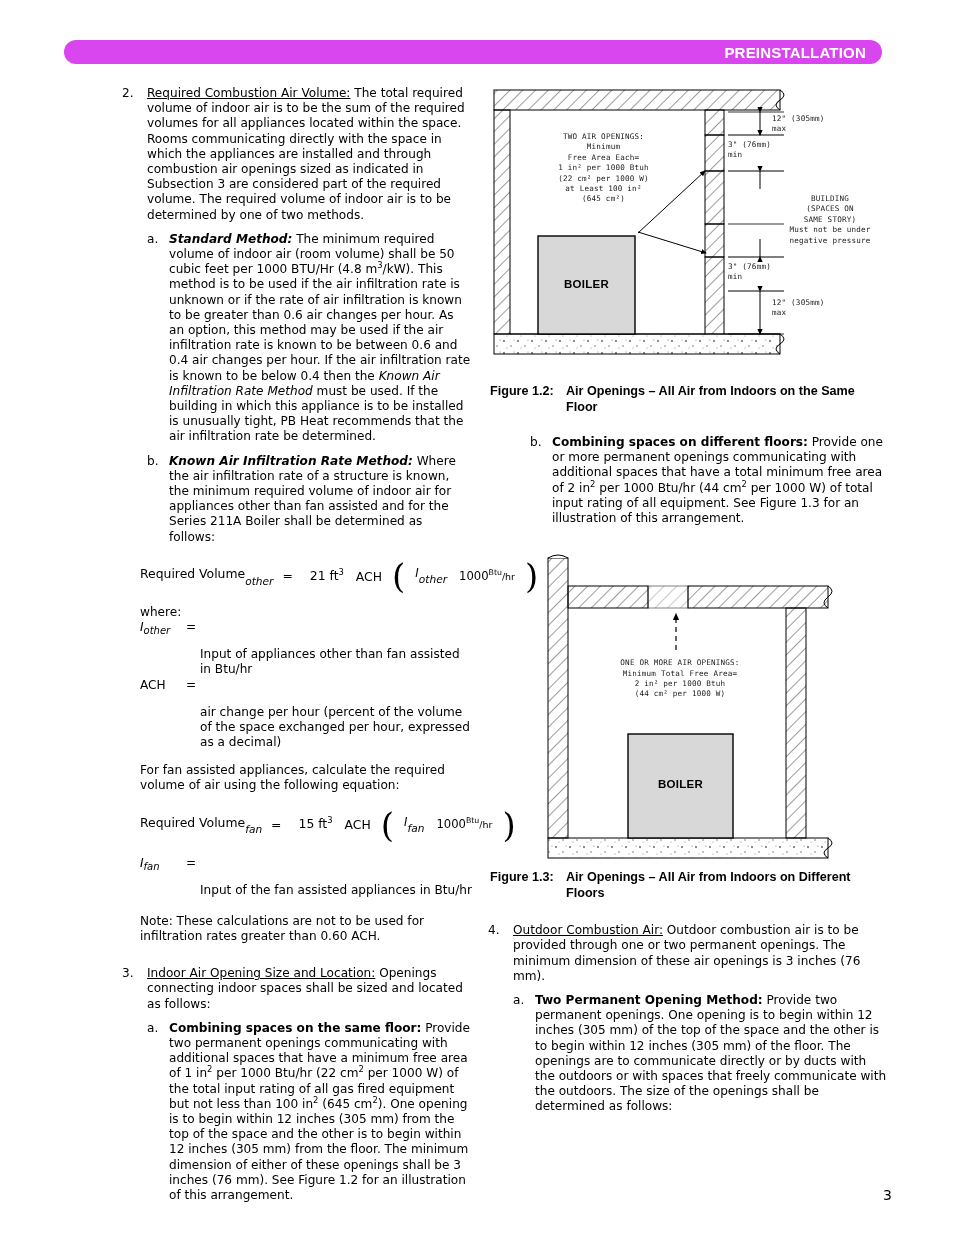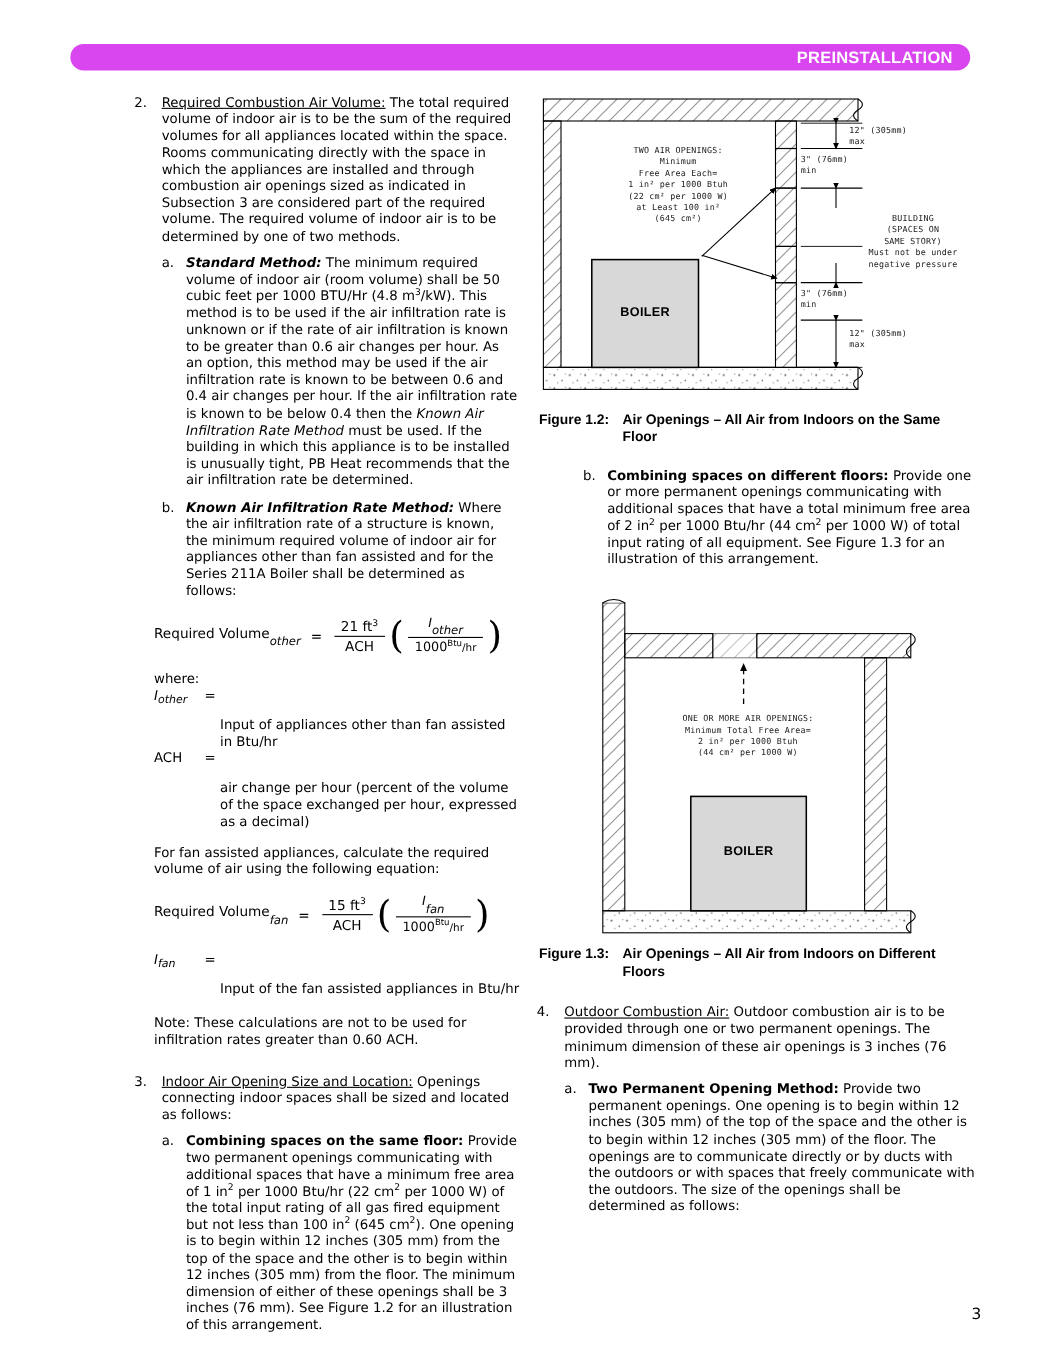--- a/index.html
+++ b/index.html
@@ -51,21 +51,21 @@
   
   .eq{
     display:flex;align-items:center;
     font-family:"DejaVu Sans", sans-serif;font-size:12.4px;
     margin:14px 0 4px 18px;
   }
   .eq .lhs{white-space:nowrap;}
   .eq .sub{font-style:italic;font-size:10.6px;vertical-align:sub;
            position:relative;top:3px;}
   .eq .eqsign{margin:0 9px;}
-  .frac{display:inline-flex;flex-direction:column;align-items:center;
+  .frac{display:inline-flex;flex-direction:row;align-items:center;
         vertical-align:middle;margin:0 2px;}
   .frac .top{padding:0 6px 1px 6px;white-space:nowrap;}
   .frac .bar{border-top:1.4px solid #000;width:100%;}
   .frac .bot{padding:1px 6px 0 6px;white-space:nowrap;}
   .paren{display:inline-flex;align-items:center;font-size:34px;
          font-weight:300;line-height:1;margin:0 2px;
          font-family:"DejaVu Serif", serif;}
   .frac-sm{font-size:11.6px;}
   .unit-sup{font-size:7.8px;vertical-align:super;line-height:0;}
   .unit-frac{font-size:9.5px;}
@@ -74,21 +74,21 @@
   .where-blk{margin:12px 0 0 18px;font-size:12.1px;line-height:15.2px;}
   .where-row{display:flex;}
   .where-row .sym{flex:0 0 46px;white-space:nowrap;}
   .where-row .eqs{flex:0 0 14px;}
   .where-row .def{flex:1;margin-top:27px;}
   .sym-i{font-style:italic;}
   .sym-sub{font-style:italic;font-size:10px;position:relative;top:3px;}
 
   
   .fig-cap{
-    display:flex;margin-top:16px;
+    display:flex;margin-top:26px;
     font-family:"Liberation Sans", sans-serif;
     font-weight:bold;font-size:12.6px;line-height:15.5px;
   }
   .fig-cap .fc-label{flex:0 0 76px;white-space:nowrap;}
   .fig-cap .fc-text{flex:1;}
 
   
   .page-num{
     position:absolute;right:62px;bottom:32px;
     font-family:"DejaVu Sans", sans-serif;font-size:14px;
@@ -263,21 +263,21 @@
 
         <line x1="272" y1="26" x2="272" y2="49" stroke="#000" stroke-width="1" marker-start="url(#ahs)" marker-end="url(#ahs)"></line>
 
         <line x1="272" y1="85" x2="272" y2="103" stroke="#000" stroke-width="1" marker-start="url(#ahs)"></line>
 
         <line x1="272" y1="171" x2="272" y2="153" stroke="#000" stroke-width="1" marker-start="url(#ahs)"></line>
 
         <line x1="272" y1="205" x2="272" y2="248" stroke="#000" stroke-width="1" marker-start="url(#ahs)" marker-end="url(#ahs)"></line>
       </svg>
 
-      <div class="dwg-txt" style="left:46px;top:46px;width:165px;">TWO AIR OPENINGS:
+      <div class="dwg-txt" style="left:33px;top:46px;width:165px;">TWO AIR OPENINGS:
 Minimum
 Free Area Each=
 1 in² per 1000 Btuh
 (22 cm² per 1000 W)
 at Least 100 in²
 (645 cm²)</div>
       <div class="boiler-lbl" style="left:50px;top:192px;width:97px;">BOILER</div>
 
       <div class="dwg-txt dwg-txt-l" style="left:284px;top:28px;width:110px;text-align:left;">12" (305mm)
 max</div>

